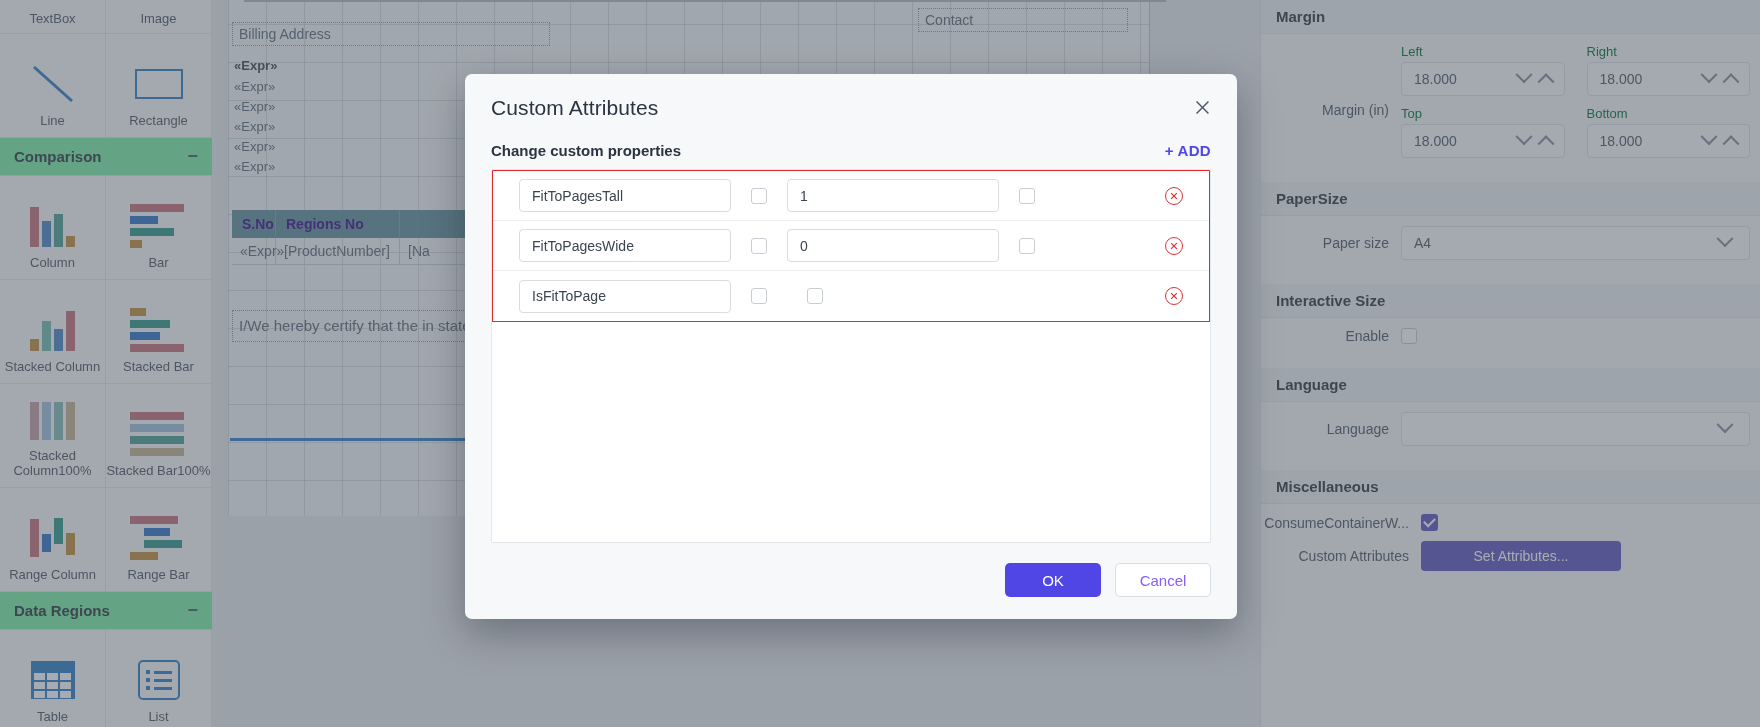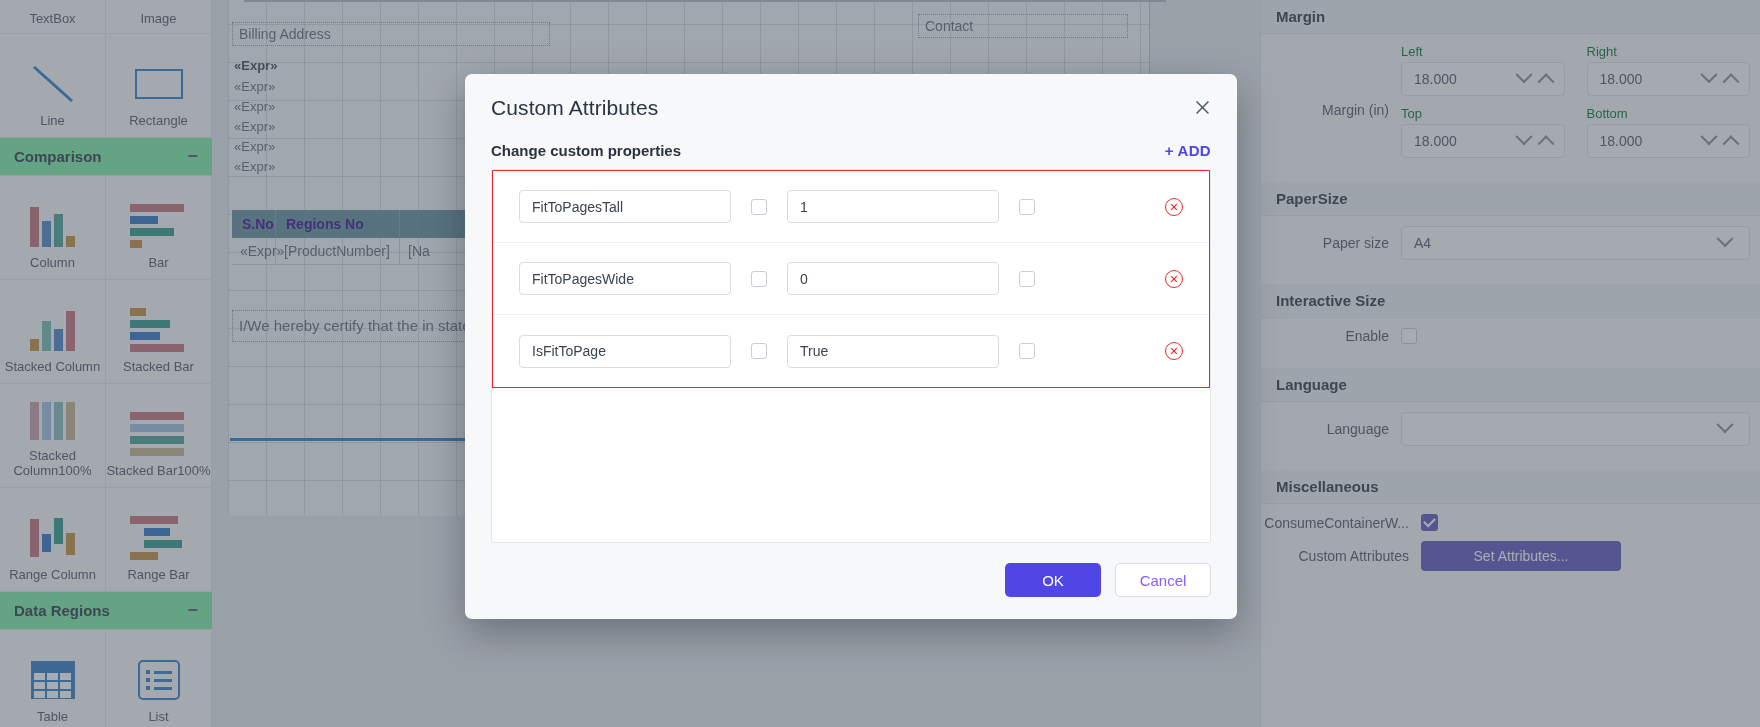--- a/index.html
+++ b/index.html
@@ -159,21 +159,21 @@
     padding: 22px 26px 10px 26px;
   }
   .m-sub { font-size: 15px; font-weight: bold; color: #2b3440; }
   .m-add { font-size: 15px; font-weight: bold; color: #4f46e5; cursor: pointer; letter-spacing: .3px; }
   .m-listwrap {
     margin: 0 26px; background: #fff; border: 1px solid #e4e7ec; border-radius: 2px;
     flex: 1; overflow: hidden;
   }
   .m-rows { border: 1px solid #e8272a; border-top-width: 1px; }
   .attr-row {
-    display: flex; align-items: center; height: 72px;
+    display: flex; align-items: center; height: 50px;
     border-bottom: 1px solid #eceef1; padding: 0 0 0 26px; background: #fff;
   }
   .attr-row:last-child { border-bottom: none; }
   .attr-input {
     width: 212px; height: 33px; border: 1px solid #d9dce1; border-radius: 4px;
     display: flex; align-items: center; padding: 0 12px;
     font-size: 14px; color: #3b444f; background: #fff;
   }
   .attr-cb { margin: 0 20px; }
   .attr-del {
@@ -369,21 +369,21 @@
           <div class="tb-label">List</div>
         </div>
       </div>
     </div>
 
     <div class="canvas-wrap">
       <div class="paper">
         <div class="rule-top"></div>
 
         <div class="tb-field" style="left:4px; top:36px; width:318px;">Billing Address</div>
-        <div class="tb-field" style="left:690px; top:28px; width:210px;">Contact</div>
+        <div class="tb-field" style="left:690px; top:22px; width:210px;">Contact</div>
 
         <div class="expr b" style="left:6px; top:72px;">«Expr»</div>
         <div class="expr" style="left:6px; top:93px;">«Expr»</div>
         <div class="expr" style="left:6px; top:113px;">«Expr»</div>
         <div class="expr" style="left:6px; top:133px;">«Expr»</div>
         <div class="expr" style="left:6px; top:153px;">«Expr»</div>
         <div class="expr" style="left:6px; top:173px;">«Expr»</div>
 
         <div class="rpt-table">
           <div class="hdr">
@@ -545,21 +545,20 @@
             <svg viewBox="0 0 12 12">
                 <line x1="2.6" y1="2.6" x2="9.4" y2="9.4" stroke="#e03131" stroke-width="1.5"></line>
                 <line x1="9.4" y1="2.6" x2="2.6" y2="9.4" stroke="#e03131" stroke-width="1.5"></line>
               </svg>
           </div>
         </div>
 
         <div class="attr-row">
           <div class="attr-input">IsFitToPage</div>
           <div class="attr-cb cb-off"></div>
-          <div class="attr-input" style="width:212px">True</div>
           <div class="attr-cb cb-off"></div>
           <div class="attr-del">
             <svg viewBox="0 0 12 12">
                 <line x1="2.6" y1="2.6" x2="9.4" y2="9.4" stroke="#e03131" stroke-width="1.5"></line>
                 <line x1="9.4" y1="2.6" x2="2.6" y2="9.4" stroke="#e03131" stroke-width="1.5"></line>
               </svg>
           </div>
         </div>
 
       </div>

